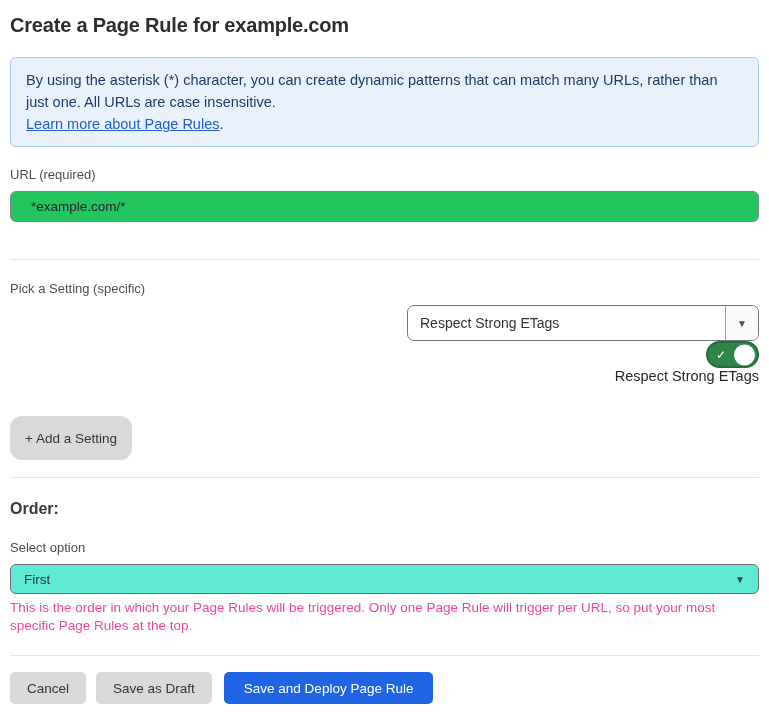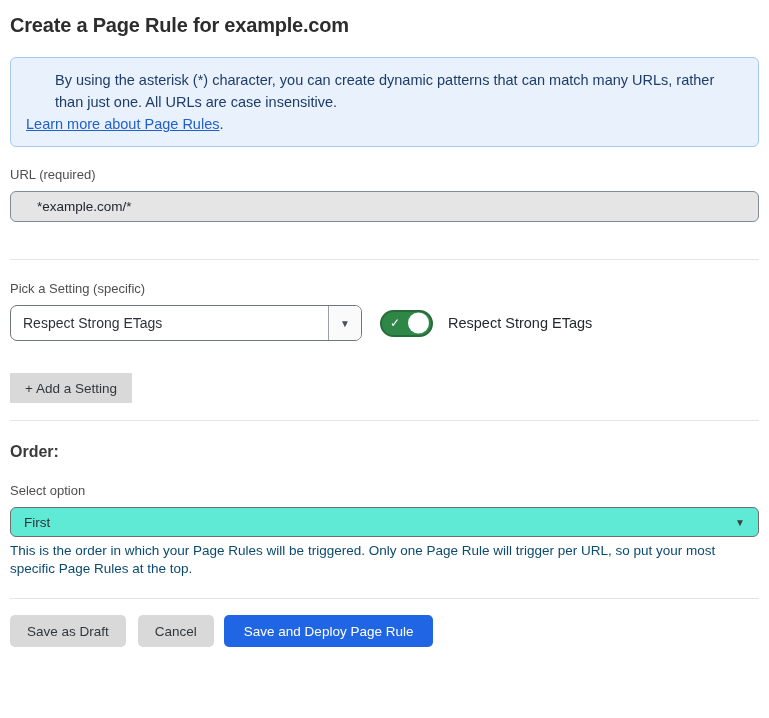--- a/index.html
+++ b/index.html
@@ -27,43 +27,43 @@
     margin-top: 20px;
     background: #e8f1fc;
     border: 1px solid #a6c9ee;
     border-radius: 6px;
     padding: 9px 15px 11px;
     color: #1e3c69;
     font-size: 14.5px;
     line-height: 22px;
   }
   .info-heading { font-weight: 700; }
-  .info-body { margin-top: 2px; margin-left: 29px; }
+  .info-body { margin-top: 2px; }
   .info-link {
     color: #2160cc;
     text-decoration: underline;
     cursor: pointer;
   }
 
   .field-label {
     font-size: 13px;
     color: #4f4f4f;
     line-height: 15px;
   }
   .url-label { margin-top: 20px; }
 
   .url-input {
     display: block;
     margin-top: 9px;
     width: 749px;
     height: 31px;
-    background: #e5e5e5;
+    background: #22c55e;
     border: 1px solid #7e8c9a;
     border-radius: 6px;
-    padding: 0 26px;
+    padding: 0 20px;
     font-size: 13.5px;
     color: #23282e;
     font-family: inherit;
     outline: none;
   }
 
   .divider {
     height: 1px;
     background: #e4e4e4;
   }
@@ -76,21 +76,22 @@
     font-size: 16px;
     line-height: 19px;
     font-weight: 700;
     color: #3a3a3a;
   }
   .picker-label { margin-top: 21px; }
 
   .picker-row {
     margin-top: 9px;
     display: flex;
-    align-items: center;
+    align-items: flex-end;
+    flex-direction: column;
   }
   .setting-select {
     width: 352px;
     height: 36px;
     border: 1px solid #71767d;
     border-radius: 7px;
     background: #ffffff;
     display: flex;
     overflow: hidden;
     cursor: pointer;
@@ -148,23 +149,23 @@
     margin-left: 15px;
     font-size: 14.5px;
     color: #24292e;
   }
 
   .add-setting-btn {
     margin-top: 32px;
     display: inline-block;
     background: #d9d9d9;
     border: none;
-    border-radius: 1px;
+    border-radius: 12px;
     padding: 0 15px;
-    height: 30px;
+    height: 44px;
     font-size: 13.5px;
     color: #30373d;
     font-family: inherit;
     cursor: pointer;
   }
 
   .order-label { margin-top: 22px; }
   .order-select {
     margin-top: 9px;
     width: 749px;
@@ -181,21 +182,21 @@
     cursor: pointer;
   }
   .order-caret {
     font-size: 10px;
     color: #3f3f3f;
   }
   .help-text {
     margin-top: 5px;
     font-size: 13.5px;
     line-height: 17.5px;
-    color: #0c4a6e;
+    color: #ec4899;
     max-width: 749px;
   }
 
   .footer-row {
     margin-top: 16px;
     display: flex;
     align-items: center;
   }
   .btn {
     border: none;
@@ -266,18 +267,18 @@
   <div class="order-select">
     <span>First</span>
     <span class="order-caret">▼</span>
   </div>
 
   <div class="help-text">This is the order in which your Page Rules will be triggered. Only one Page Rule will trigger per URL, so put your most specific Page Rules at the top.</div>
 
   <div class="divider divider-3"></div>
 
   <div class="footer-row">
+    <button class="btn btn-gray btn-cancel">Cancel</button>
     <button class="btn btn-gray btn-draft">Save as Draft</button>
-    <button class="btn btn-gray btn-cancel">Cancel</button>
     <button class="btn btn-primary">Save and Deploy Page Rule</button>
   </div>
 
 </div>
 
 </body></html>

